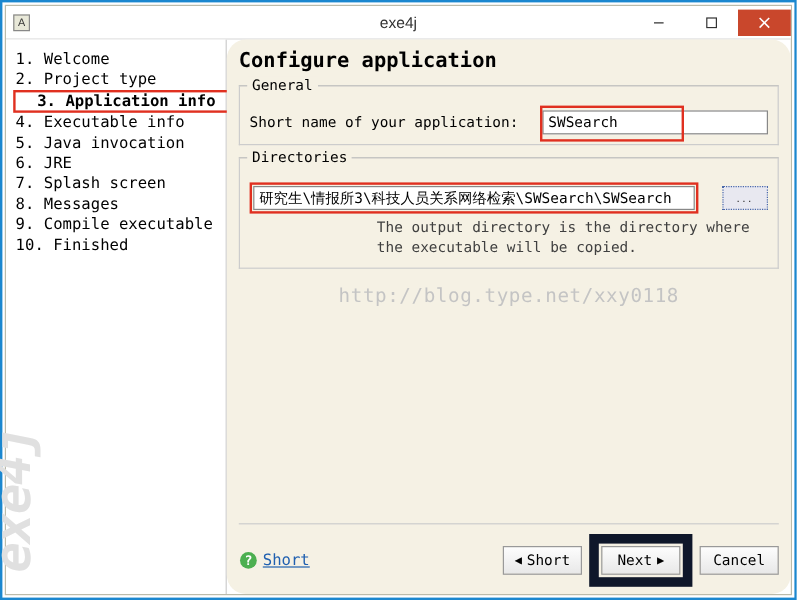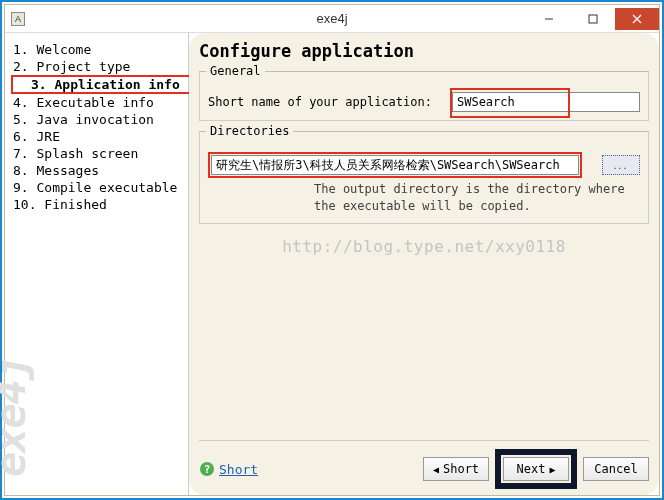--- a/index.html
+++ b/index.html
@@ -30,21 +30,21 @@
 .highlight-box { border: 2px solid #e03020; display: inline-block; padding: 1px; }
 .highlight-box .text-input { border: 1px solid #888; }
 .browse-btn { width: 38px; height: 20px; border: 1px dotted #4a68a8; background: #e8e8f0; cursor: pointer; font-size: 10px; color: #333; letter-spacing: 2px; text-align: center; }
 .hint-text { font-size: 12px; color: #404040; margin-top: 3px; margin-left: 106px; line-height: 1.4; }
 .watermark { position: absolute; top: 46%; left: 50%; transform: translate(-50%, -50%); font-size: 16px; color: #c4c4c4; font-family: monospace; letter-spacing: 0.5px; pointer-events: none; }
 .button-bar { margin-top: auto; display: flex; align-items: center; gap: 6px; padding-top: 8px; border-top: 1px solid #ccc; }
 .help-link { display: flex; align-items: center; gap: 4px; color: #2060b0; cursor: pointer; text-decoration: underline; font-size: 13px; }
 .help-icon-svg { width: 16px; height: 16px; }
 .spacer { flex: 1; }
 .nav-btn { min-width: 66px; height: 24px; border: 1px solid #999; background: linear-gradient(#fdfdfd, #e8e8e8); cursor: pointer; font-size: 12px; font-family: "SimSun", monospace; display: inline-flex; align-items: center; justify-content: center; gap: 4px; padding: 0 8px; }
-.next-wrap { border: 6px solid #0f172a; padding: 2px; display: inline-block; }
+.next-wrap { border: 8px solid #0f172a; padding: 2px; display: inline-block; }
 .arrow { font-size: 10px; }
 .general-input-wrap { position: relative; flex: 1; display: flex; }
 .general-highlight { position: absolute; left: -2px; top: -4px; width: 120px; height: 30px; border: 2px solid #e03020; pointer-events: none; }
 </style>
 </head>
 <body>
 
 <div class="outer-frame">
 <div class="window">
 

